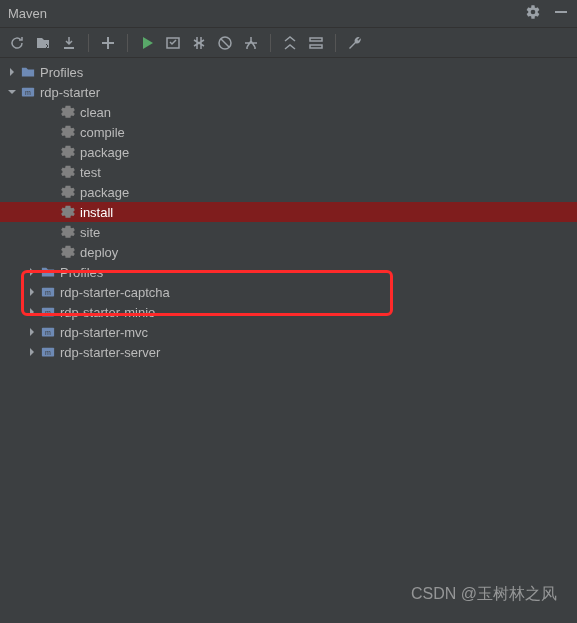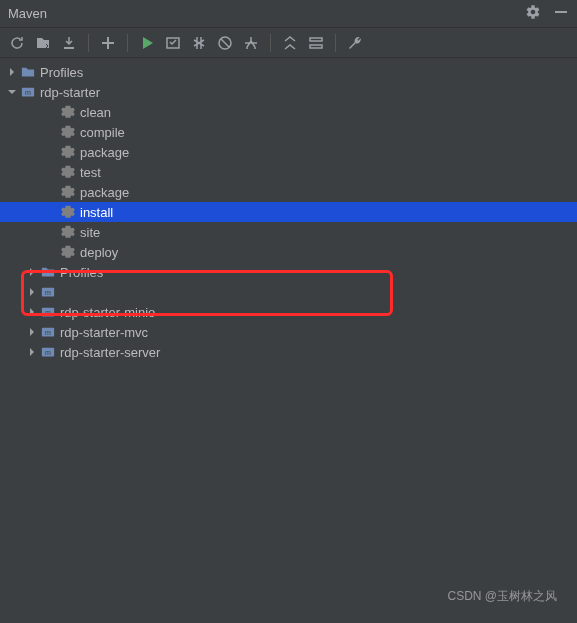--- a/index.html
+++ b/index.html
@@ -51,21 +51,21 @@
     padding-top: 4px;
   }
   .row {
     height: 20px;
     display: flex;
     align-items: center;
     position: relative;
     white-space: nowrap;
   }
   .row.selected {
-    background: #1d4ed8;
+    background: #7f1d1d;
     color: #ffffff;
   }
   .arrow {
     width: 16px; height: 16px;
     display: flex; align-items: center; justify-content: center;
     flex-shrink: 0;
   }
   .arrow svg { width: 10px; height: 10px; }
   .spacer { display: inline-block; }
   .node-icon {
@@ -86,21 +86,21 @@
     top: 212px;
     width: 372px;
     height: 46px;
   }
 
   .watermark {
     position: absolute;
     right: 20px;
     bottom: 18px;
     color: rgba(220,220,220,0.55);
-    font-size: 12px;
+    font-size: 16px;
     font-family: sans-serif;
     pointer-events: none;
   }
 </style>
 </head>
 <body>
 
 <div class="title-bar">
   <span class="title">Maven</span>
   <div class="title-controls">
@@ -322,20 +322,21 @@
           <svg viewBox="0 0 10 10" fill="#9aa0a6">
             <path d="M3 1l4 4-4 4z"></path>
           </svg>
         </span>
         <span class="node-icon">
           <svg viewBox="0 0 16 16" fill="#6e8ab5">
             <rect x="1" y="3" width="14" height="10" rx="1"></rect>
             <text x="8" y="11" font-size="8" text-anchor="middle" fill="#3c3f41">m</text>
           </svg>
         </span>
+        <span class="label">rdp-starter-captcha</span>
       </div>
       <div class="row">
         <span class="spacer" style="width:24px"></span>
         <span class="arrow">
           <svg viewBox="0 0 10 10" fill="#9aa0a6">
             <path d="M3 1l4 4-4 4z"></path>
           </svg>
         </span>
         <span class="node-icon">
           <svg viewBox="0 0 16 16" fill="#6e8ab5">

